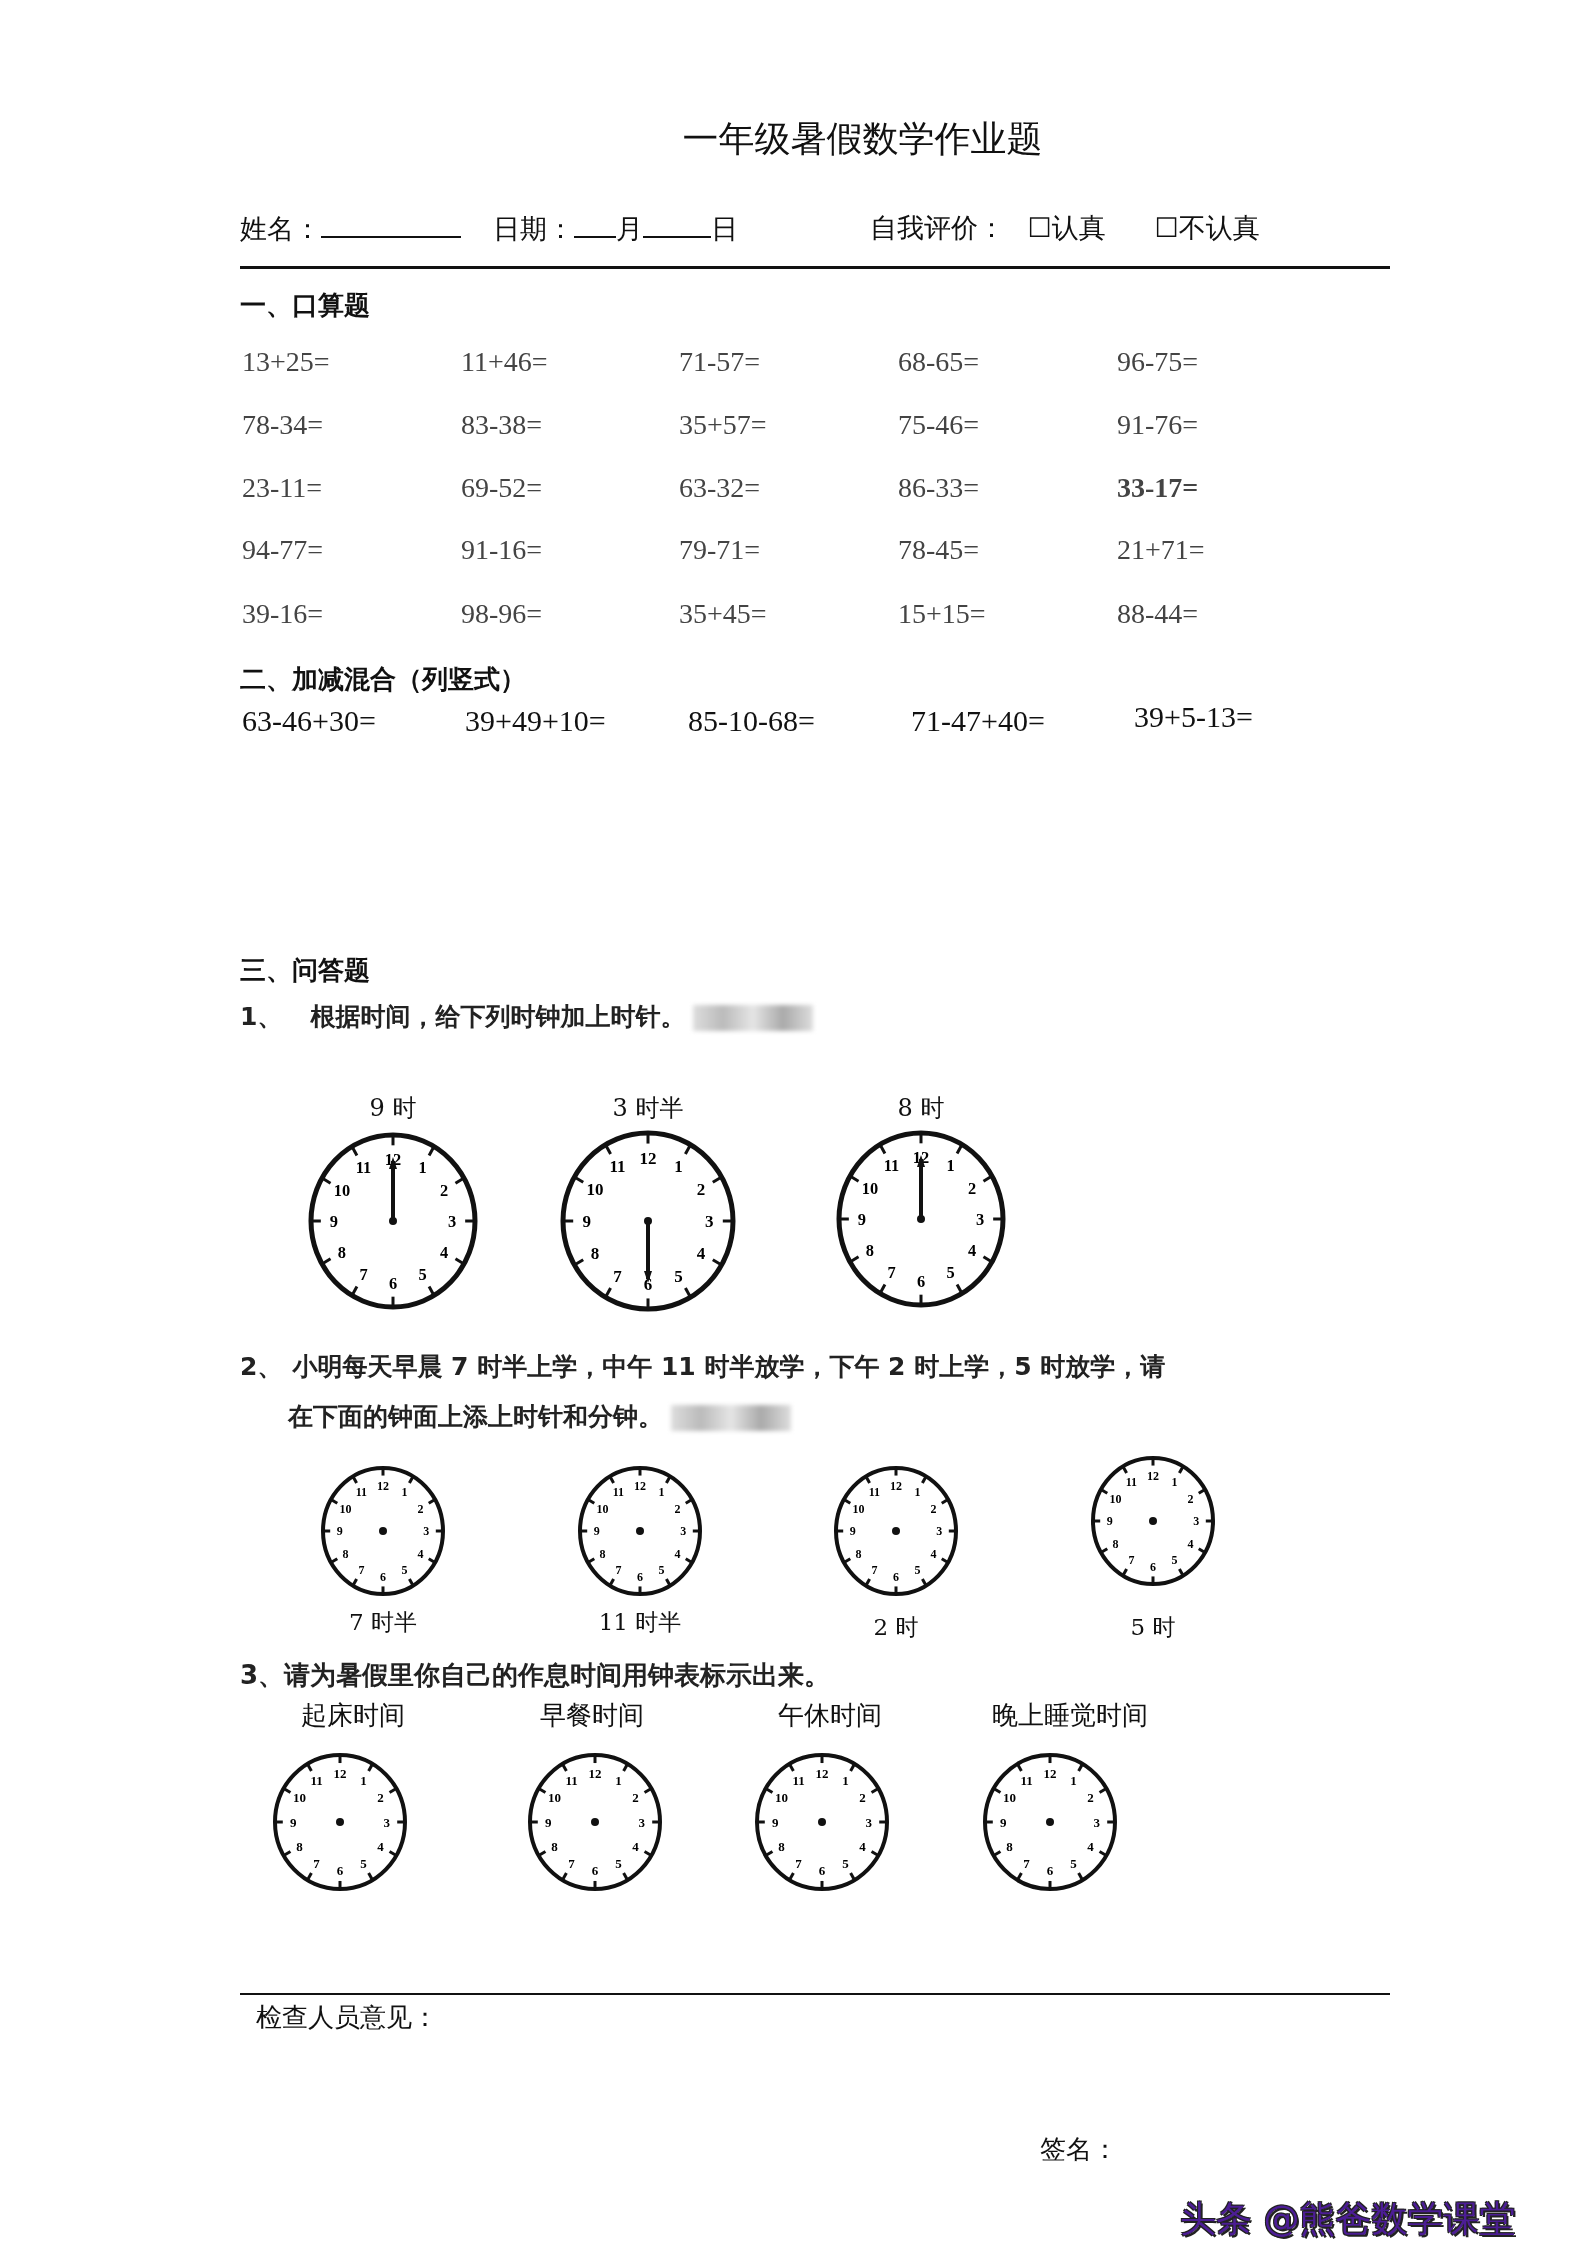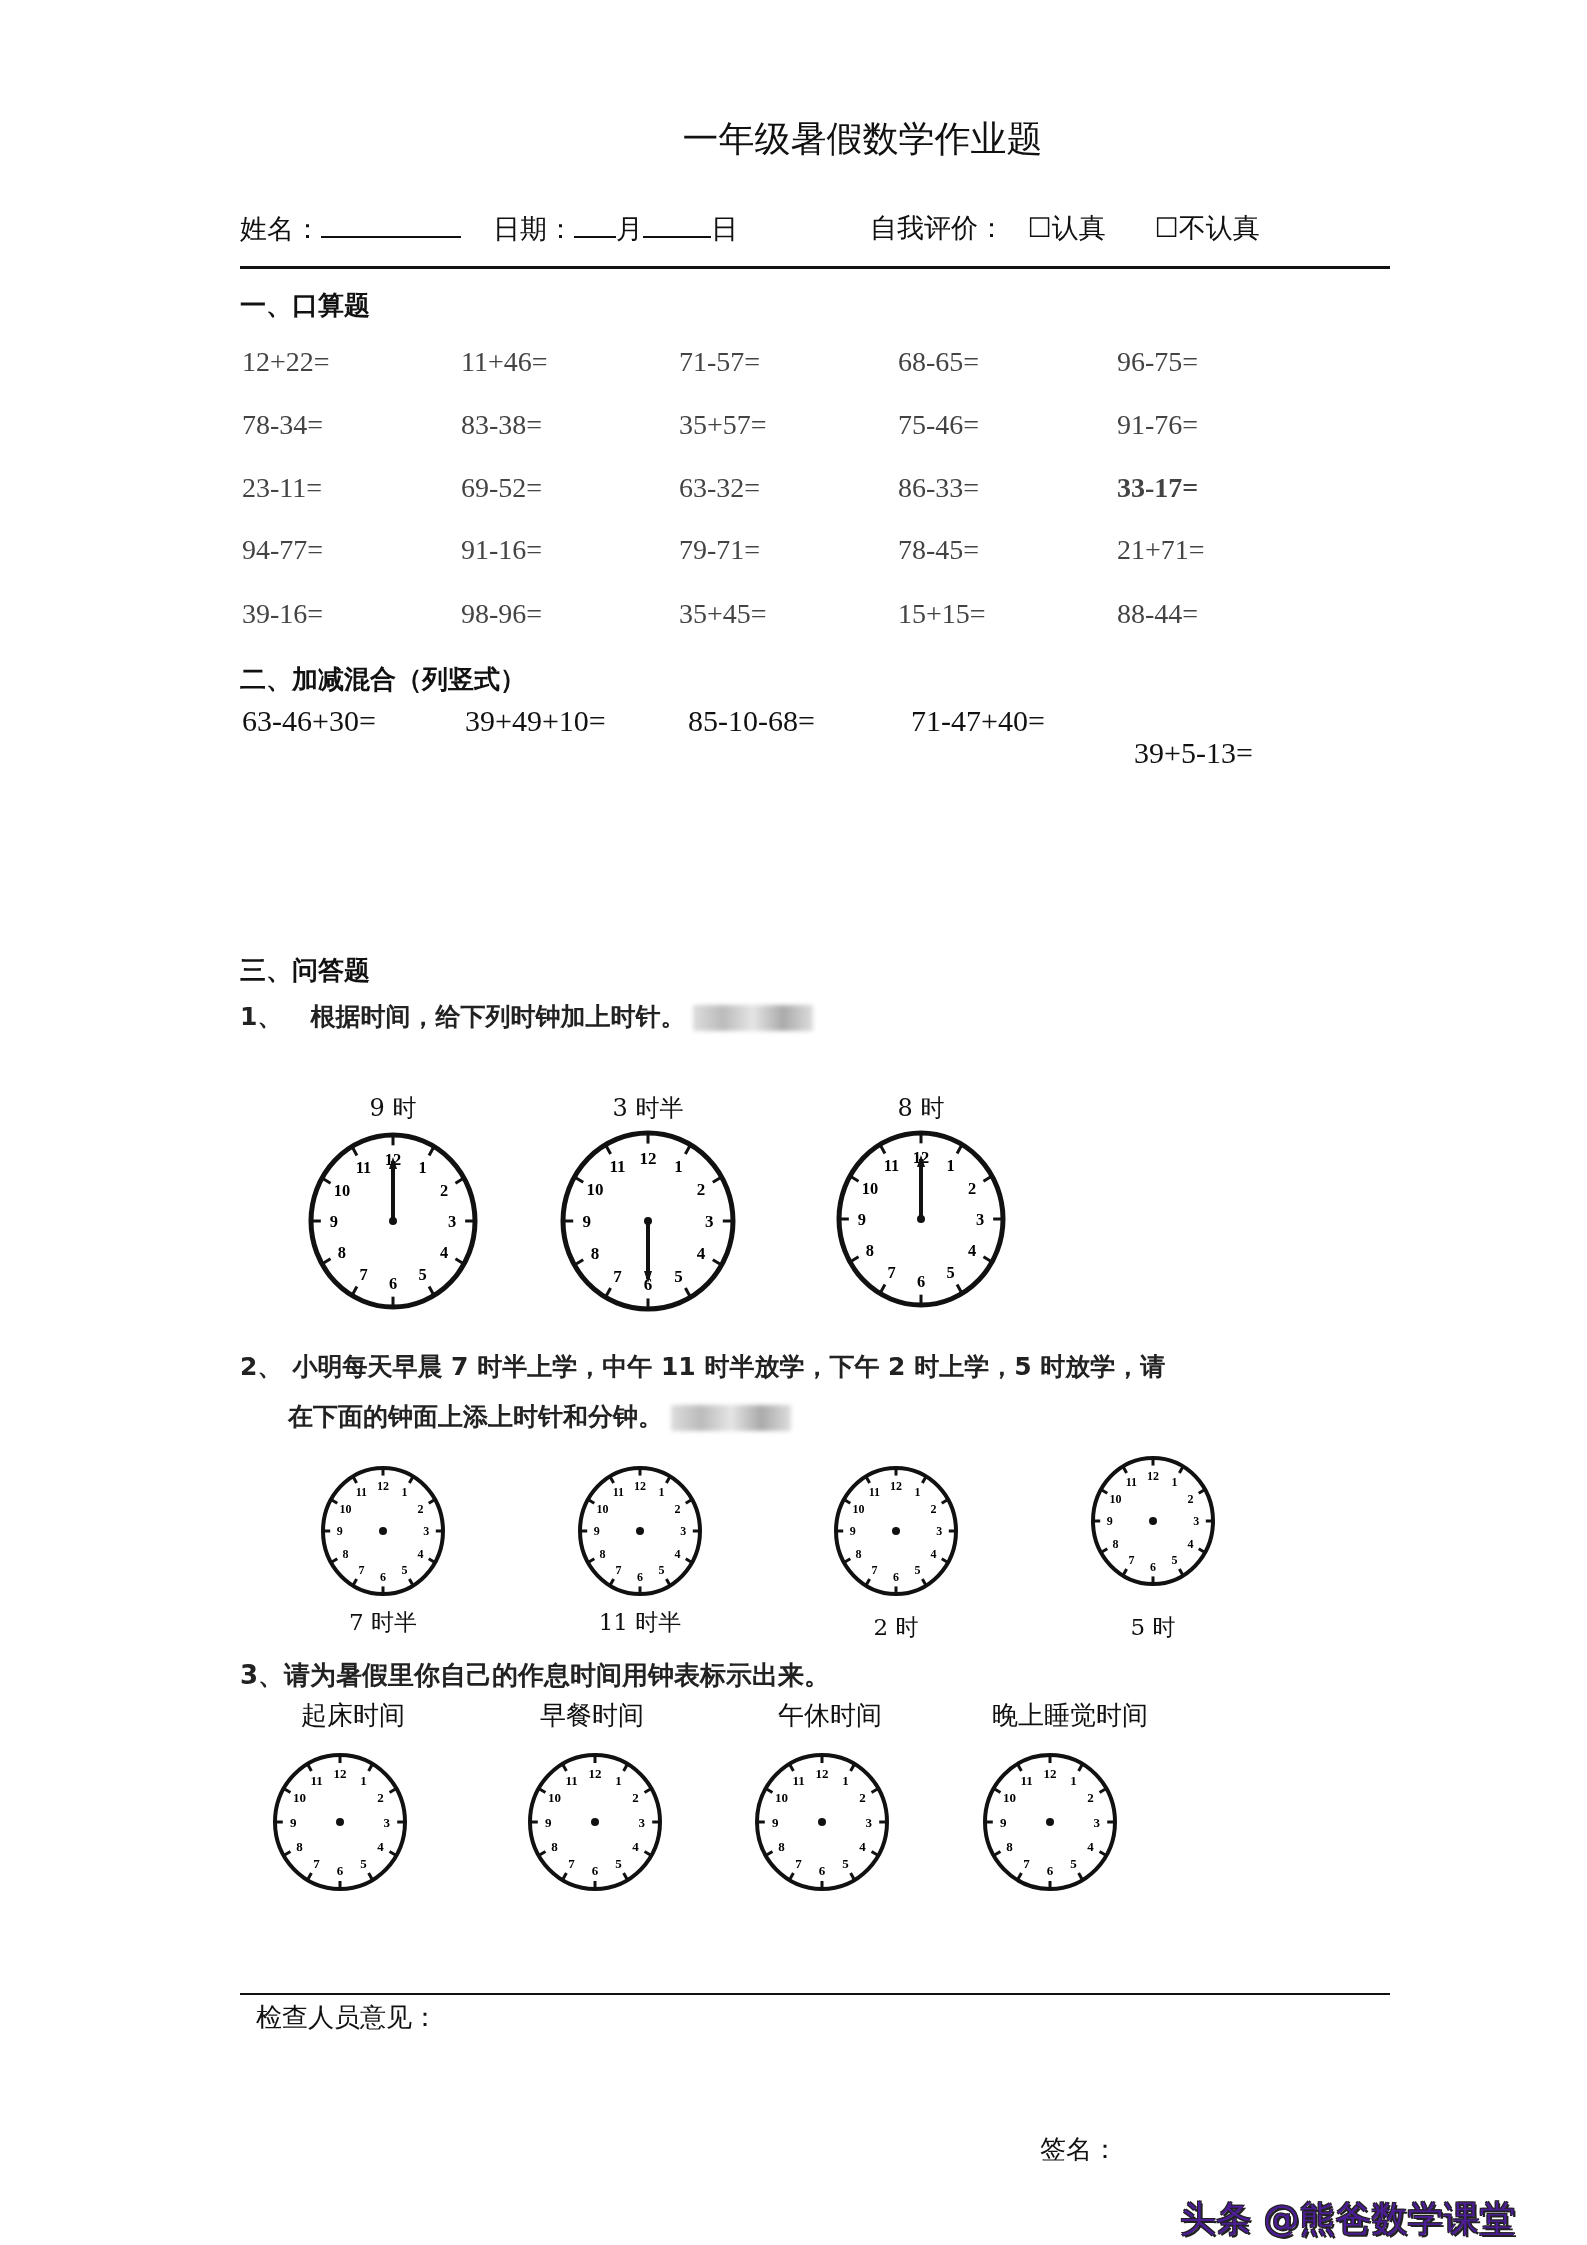--- a/index.html
+++ b/index.html
@@ -33,21 +33,21 @@
 </div>
 <div class="abs hdr" style="left:870px;">
   <span>自我评价：</span>
   <span style="margin-left:14px;"><span>☐</span><span>认真</span></span>
   <span style="margin-left:40px;"><span>☐</span><span>不认真</span></span>
 </div>
 <div class="rule" style="top:266px;"></div>
 
 <div class="abs sec" style="left:240px;top:288px;">一、口算题</div>
 <div>
-  <div class="abs calc" style="left:242px;top:346px;">12+22=</div>
+  <div class="abs calc" style="left:242px;top:346px;">13+25=</div>
   <div class="abs calc" style="left:461px;top:346px;">11+46=</div>
   <div class="abs calc" style="left:679px;top:346px;">71-57=</div>
   <div class="abs calc" style="left:898px;top:346px;">68-65=</div>
   <div class="abs calc" style="left:1117px;top:346px;">96-75=</div>
 
   <div class="abs calc" style="left:242px;top:409px;">78-34=</div>
   <div class="abs calc" style="left:461px;top:409px;">83-38=</div>
   <div class="abs calc" style="left:679px;top:409px;">35+57=</div>
   <div class="abs calc" style="left:898px;top:409px;">75-46=</div>
   <div class="abs calc" style="left:1117px;top:409px;">91-76=</div>
@@ -69,21 +69,21 @@
   <div class="abs calc" style="left:679px;top:598px;">35+45=</div>
   <div class="abs calc" style="left:898px;top:598px;">15+15=</div>
   <div class="abs calc" style="left:1117px;top:598px;">88-44=</div>
 </div>
 
 <div class="abs sec" style="left:240px;top:662px;">二、加减混合（列竖式）</div>
 <div class="abs mixed" style="left:242px;top:704px;">63-46+30=</div>
 <div class="abs mixed" style="left:465px;top:704px;">39+49+10=</div>
 <div class="abs mixed" style="left:688px;top:704px;">85-10-68=</div>
 <div class="abs mixed" style="left:911px;top:704px;">71-47+40=</div>
-<div class="abs mixed" style="left:1134px;top:736px;">39+5-13=</div>
+<div class="abs mixed" style="left:1134px;top:700px;">39+5-13=</div>
 
 <div class="abs sec" style="left:240px;top:953px;">三、问答题</div>
 
 <div class="abs q" style="left:240px;top:1000px;">
   <span>1、</span><span style="margin-left:28px;">根据时间，给下列时钟加上时针。</span><span class="blur"></span>
 </div>
 <div class="abs clabel" style="left:333px;width:120px;top:1092px;">9 时</div>
 <div class="abs clabel" style="left:588px;width:120px;top:1092px;">3 时半</div>
 <div class="abs clabel" style="left:861px;width:120px;top:1092px;">8 时</div>
 

